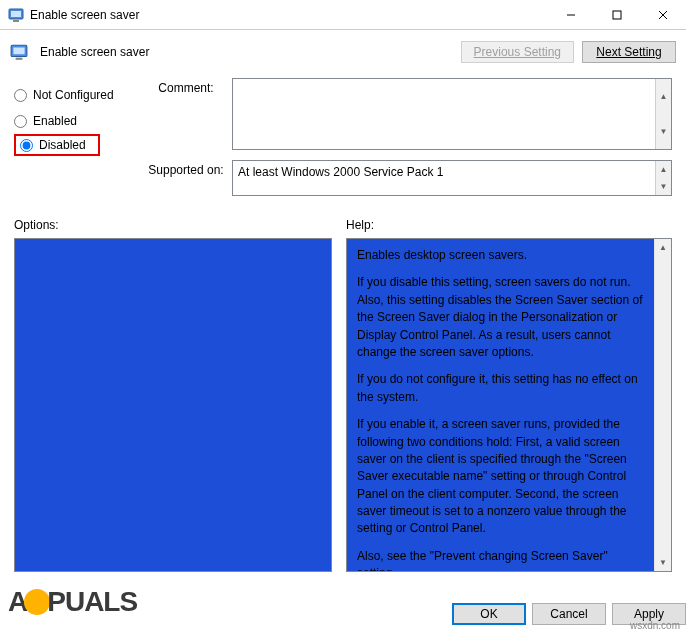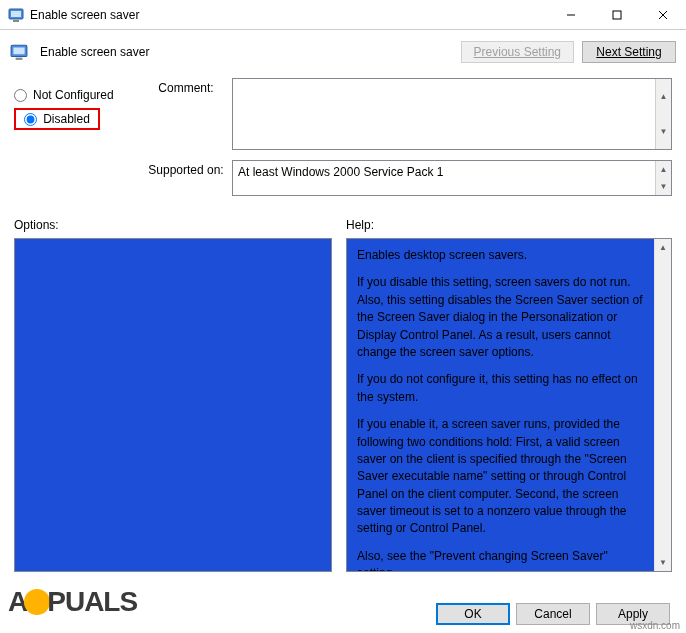--- a/index.html
+++ b/index.html
@@ -13,41 +13,41 @@
 .toolbar { height: 44px; display: flex; align-items: center; padding: 0 10px; gap: 8px; }
 .toolbar .toolbar-title { margin-left: 4px; }
 .toolbar .spacer { flex: 1; }
 .navbtn { min-width: 94px; height: 22px; border: 1px solid #adadad; background: #e1e1e1; font-size: 12px; padding: 0 12px; text-decoration: underline; }
 .navbtn.disabled { color: #a0a0a0; border-color: #d0d0d0; background: #f0f0f0; }
 .content { padding: 4px 14px 8px 14px; }
 .upper { display: flex; gap: 18px; }
 .radios { width: 108px; padding-top: 4px; }
 .radio-row { display: flex; align-items: center; height: 26px; gap: 6px; }
 .radio-row input { margin: 0; }
-.highlight-box { border: 2px solid #e60000; padding: 2px 4px; display: inline-flex; align-items: center; gap: 6px; width: 86px; justify-content: center; }
+.highlight-box { border: 2px solid #e60000; padding: 2px 4px; display: inline-flex; align-items: center; gap: 6px; width: 86px; }
 .fields { flex: 1; }
 .field-row { display: flex; align-items: flex-start; margin-bottom: 10px; }
 .field-label { width: 92px; padding-top: 3px; text-align: center; }
 .textarea-wrap { flex: 1; position: relative; border: 1px solid #828790; background: #fff; display: flex; }
 .textarea-content { flex: 1; padding: 3px 5px; font-size: 12px; line-height: 1.4; }
 .comment-box { height: 72px; }
 .supported-box { height: 36px; }
 .spin { width: 16px; display: flex; flex-direction: column; justify-content: space-between; border-left: 1px solid #cfcfcf; background: #f0f0f0; }
 .spin-btn { flex: 1; display: flex; align-items: center; justify-content: center; font-size: 8px; color: #606060; }
 .lower { display: flex; gap: 14px; margin-top: 12px; height: 354px; }
 .pane { display: flex; flex-direction: column; flex: 1; }
 .pane.left { flex: 0 0 318px; }
 .pane-label { margin-bottom: 6px; }
 .pane-box { flex: 1; border: 1px solid #828790; background: #1d4ed8; display: flex; overflow: hidden; }
 .pane-text { flex: 1; padding: 8px 10px; font-size: 12px; line-height: 1.45; overflow: hidden; }
 .pane-text p { margin: 0 0 10px 0; }
 .scrollbar { width: 17px; background: #f0f0f0; border-left: 1px solid #e3e3e3; display: flex; flex-direction: column; }
 .scroll-arrow { height: 17px; display: flex; align-items: center; justify-content: center; font-size: 8px; color: #606060; }
 .scroll-track { flex: 1; }
-.footer { position: absolute; bottom: 8px; right: 16px; display: flex; gap: 6px; }
+.footer { position: absolute; bottom: 8px; right: 0; display: flex; gap: 6px; }
 .footer .btn { width: 74px; height: 22px; border: 1px solid #adadad; background: #e1e1e1; font-size: 12px; }
 .footer .btn.default { border: 1px solid #0078d7; outline: 1px solid #0078d7; outline-offset: -2px; }
 .watermark { position: absolute; left: 0; bottom: 13px; font-size: 28px; font-weight: 700; letter-spacing: -1px; color: #3a3a3a; padding: 2px 8px; font-family: Liberation Sans, sans-serif; }
 .watermark .orb { display: inline-block; width: 26px; height: 26px; background: #ffb300; border-radius: 50%; vertical-align: -4px; margin: 0 -3px; }
 .attrib { position: absolute; right: 6px; bottom: 2px; font-size: 10px; color: #888; }
 </style>
 </head>
 <body>
 
 <div class="titlebar">
@@ -92,20 +92,24 @@
   <button class="navbtn disabled">Previous Setting</button>
   <button class="navbtn">Next Setting</button>
 </div>
 
 <div class="content">
   <div class="upper">
     <div class="radios">
       <label class="radio-row">
         <input type="radio" name="state" style="">
         <span>Not Configured</span>
+      </label>
+      <label class="radio-row">
+        <input type="radio" name="state" style="">
+        <span>Enabled</span>
       </label>
       <div class="highlight-box">
         <label class="radio-row" style="height:auto;">
           <input type="radio" name="state" checked="" style="">
           <span>Disabled</span>
         </label>
       </div>
     </div>
 
     <div class="fields">

